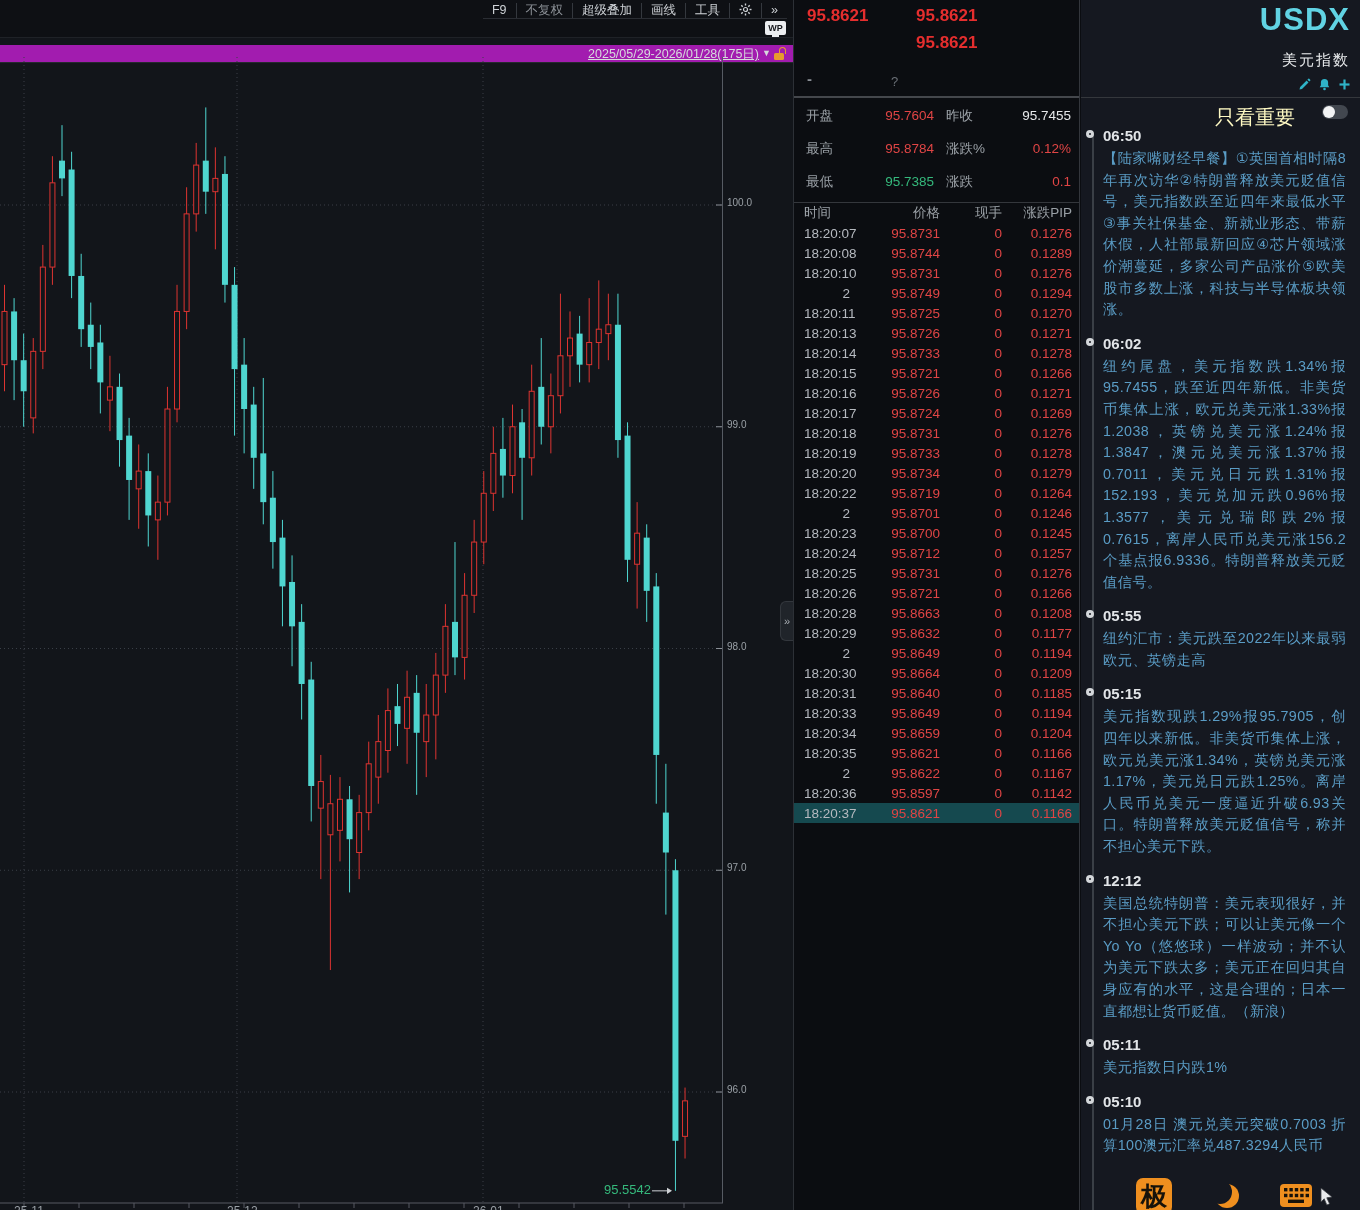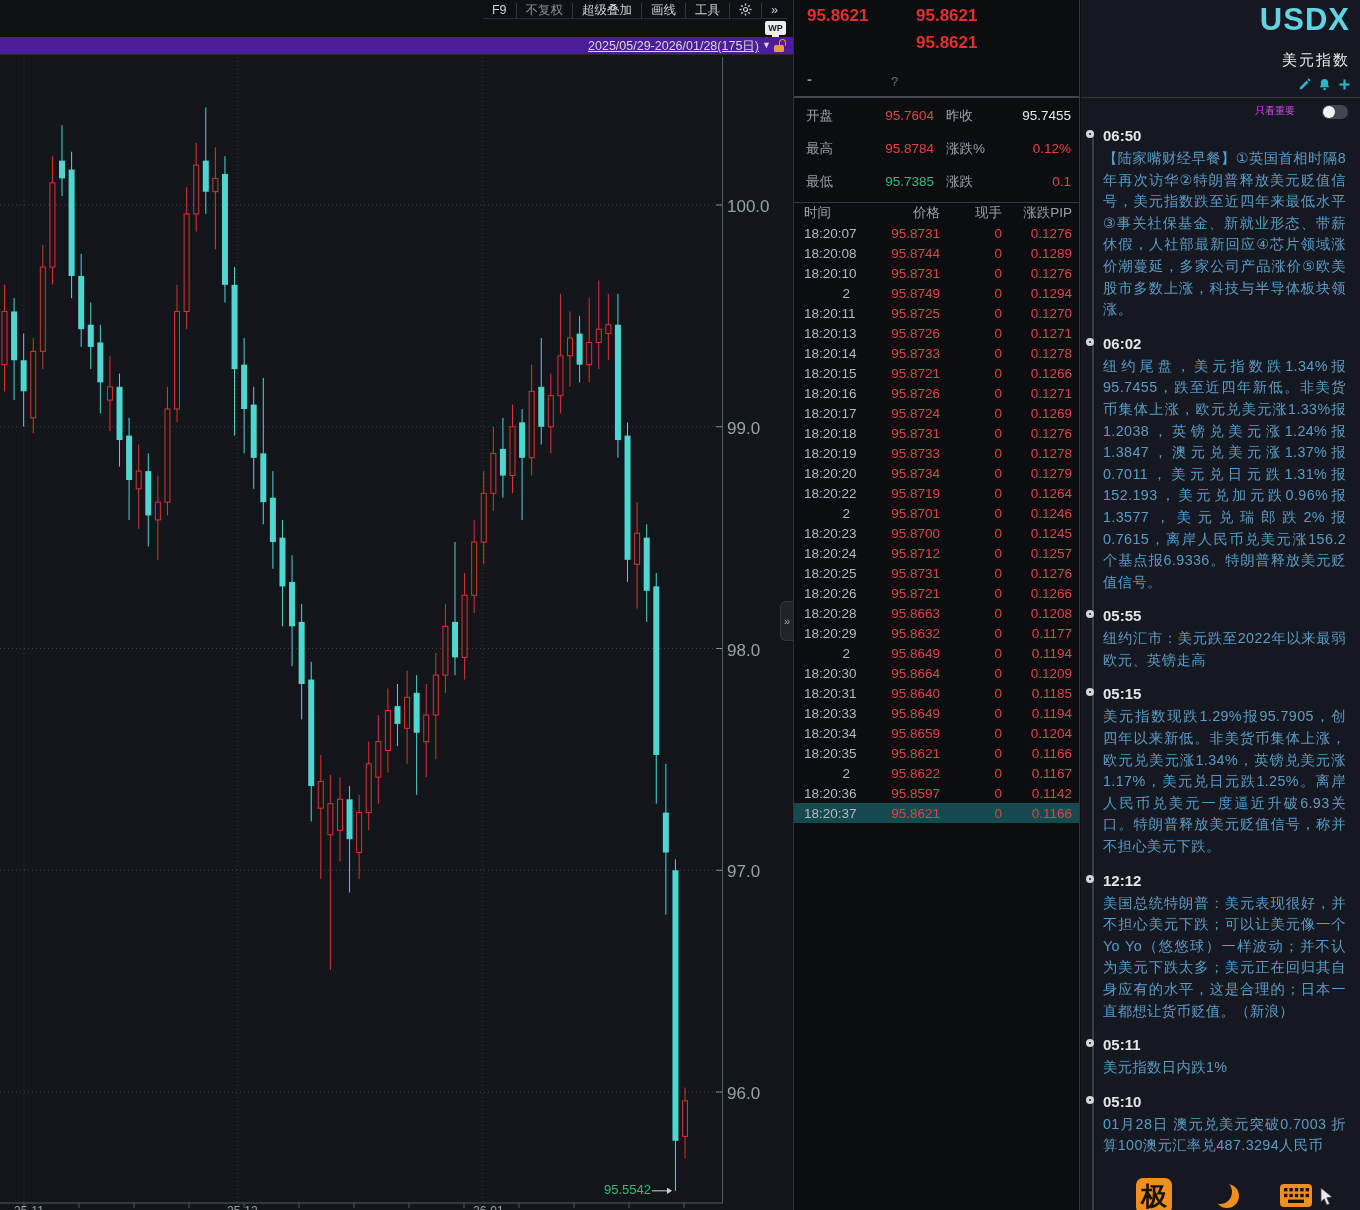--- a/index.html
+++ b/index.html
@@ -14,28 +14,28 @@
   
   #chart-panel{position:absolute;left:0;top:0;width:793px;height:1210px;background:#12151a;}
   #topbar{position:absolute;left:0;top:0;width:793px;height:38px;background:#0e1014;border-bottom:1px solid #1f2227;}
   #menu{position:absolute;right:6px;top:0;height:19px;display:flex;align-items:flex-end;border-bottom:1px solid #2a2d33;}
   .mitem{font-size:12.5px;color:#ced2d6;padding:0 9px;border-left:1px solid #34383e;height:15px;line-height:15px;cursor:pointer;}
   .mitem:first-child{border-left:none;}
   .dim{color:#8f949a;}
   #wp-badge{position:absolute;right:7px;top:21px;width:21px;height:14px;background:#eceef0;border-radius:2px;
     color:#15171b;font-size:9px;font-weight:bold;text-align:center;line-height:14px;}
   #wp-badge:after{content:"";position:absolute;left:7px;top:14px;width:7px;height:2px;background:#eceef0;}
-  #daterow{position:absolute;left:0;top:37px;width:793px;height:18px;background:#4c1d95;border-bottom:1px solid #26292e;}
+  #daterow{position:absolute;left:0;top:45px;width:793px;height:18px;background:#a21caf;border-bottom:1px solid #26292e;}
   #daterange{position:absolute;right:34px;top:1px;font-size:12.5px;color:#d6d9dd;text-decoration:underline;cursor:pointer;}
   #dropdown{position:absolute;right:22px;top:3px;font-size:9px;color:#d6d9dd;cursor:pointer;}
   #lockicon{position:absolute;right:6px;top:2px;width:13px;height:14px;cursor:pointer;}
   #lockicon .body{position:absolute;left:0;top:6px;width:10px;height:7px;background:#e89c2e;border-radius:1.5px;}
   #lockicon .shackle{position:absolute;left:5px;top:0px;width:7px;height:7px;border:1.5px solid #e89c2e;border-bottom:none;border-radius:4px 4px 0 0;}
   #chart-svg{position:absolute;left:0;top:57px;}
-  .ylab{position:absolute;left:727px;font-size:17px;color:var(--graytxt);}
+  .ylab{position:absolute;left:727px;font-size:10px;color:var(--graytxt);}
   .xlab{position:absolute;top:1204px;font-size:12px;color:var(--graytxt);}
   #low-ann{position:absolute;left:604px;top:1182px;font-size:13px;color:var(--green);}
   #expander{position:absolute;left:780px;top:601px;width:13px;height:40px;background:#20242a;border:1px solid #33373d;
     border-right:none;border-radius:6px 0 0 6px;color:#a7acb2;font-size:11px;text-align:center;line-height:38px;cursor:pointer;}
 
   
   #quote-panel{position:absolute;left:793px;top:0;width:287px;height:1210px;background:#0b0d11;
     border-left:1px solid #2c3036;border-right:1px solid #33363c;}
   .bigprice{position:absolute;font-size:17px;font-weight:bold;color:var(--bigred);}
   #dashval{position:absolute;left:13px;top:70px;font-size:15px;font-weight:bold;color:#8a8f96;}
@@ -63,21 +63,21 @@
   #thead .cp,#thead .cv,#thead .cg{color:var(--graytxt);}
 
   
   #news-panel{position:absolute;left:1081px;top:0;width:279px;height:1210px;background:#151820;}
   #symbol{position:absolute;right:10px;top:2px;font-size:31px;font-weight:bold;letter-spacing:1px;color:var(--accent);}
   #iname{position:absolute;right:10px;top:51px;font-size:15px;color:#e8eaec;letter-spacing:2px;}
   #hicons{position:absolute;right:9px;top:78px;display:flex;gap:7px;}
   #hicons svg{cursor:pointer;}
   #nline{position:absolute;left:0;top:97px;width:100%;height:1px;background:#34373c;}
   #filterrow{position:absolute;left:0;top:100px;width:100%;height:26px;}
-  #filterlab{position:absolute;right:65px;top:4px;font-size:10px;color:#d946ef;}
+  #filterlab{position:absolute;right:65px;top:4px;font-size:20px;color:#fef9c3;}
   #toggle{position:absolute;right:12px;top:5px;width:26px;height:14px;border-radius:7px;background:#42474f;cursor:pointer;}
   #toggle .knob{position:absolute;left:1px;top:1px;width:12px;height:12px;border-radius:50%;background:#f2f3f4;}
   #timeline{position:absolute;left:11px;top:134px;width:2px;bottom:0;background:#3a3f46;}
   #news-list{position:absolute;left:0;top:126px;width:100%;}
   .nitem{position:relative;padding:0 14px 13px 22px;}
   .ntime{font-size:15px;font-weight:600;color:#e2e5e8;line-height:20px;margin-bottom:2px;}
   .ndot{position:absolute;left:5px;top:4px;width:8px;height:8px;border-radius:50%;
     border:3px solid #d4d7da;background:#151820;}
   .nbody{font-size:14.3px;color:var(--newstxt);line-height:21.6px;letter-spacing:.4px;text-align:justify;}
 

